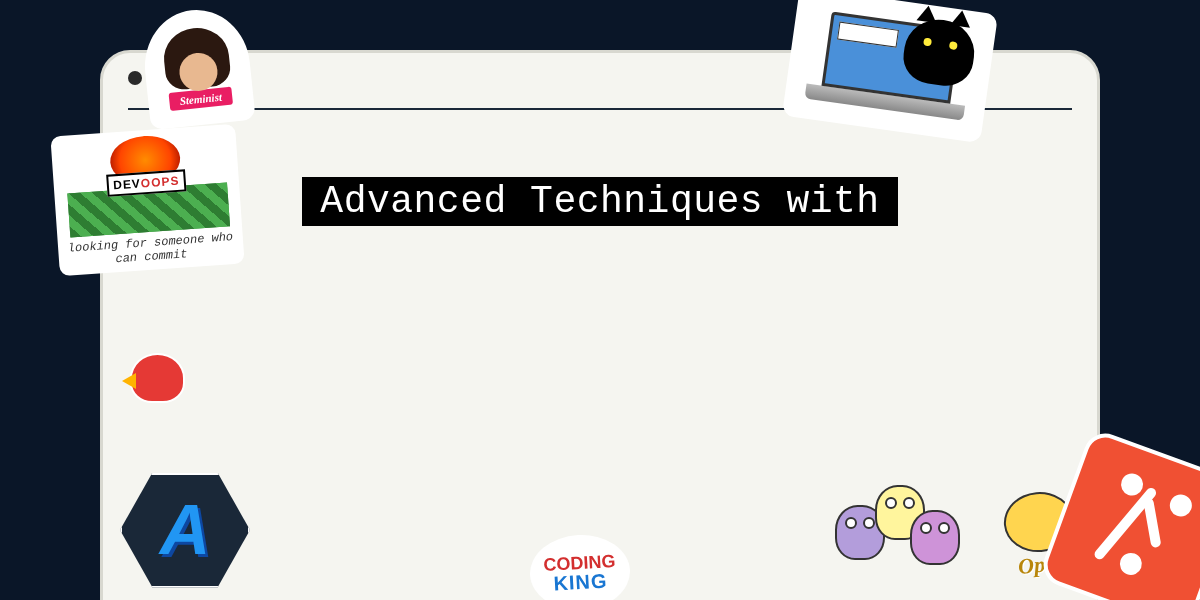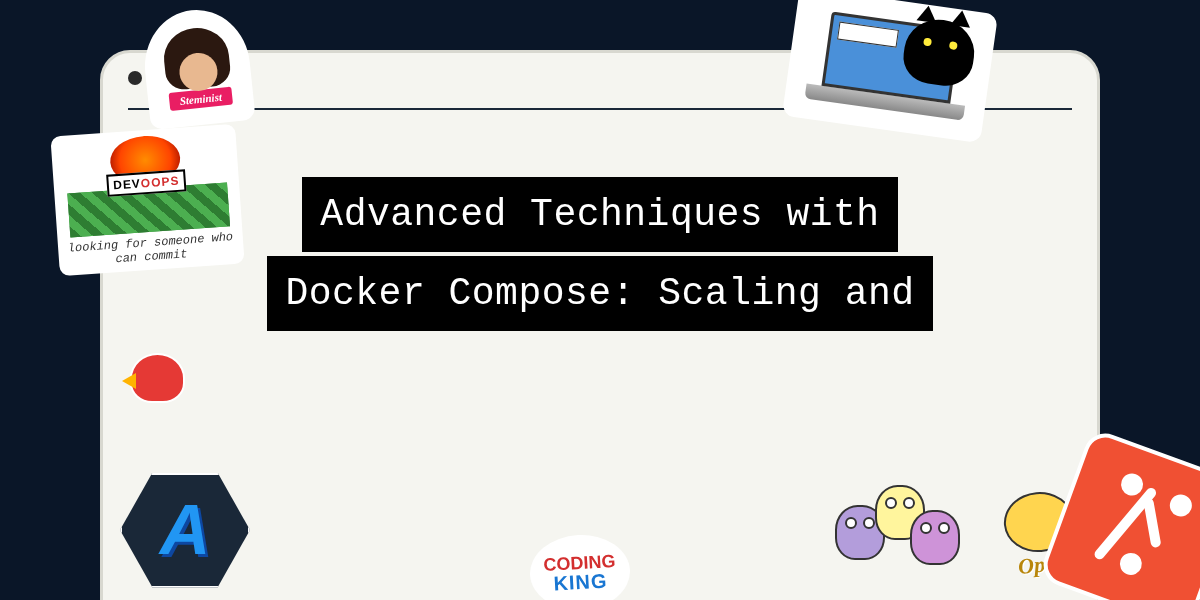--- a/index.html
+++ b/index.html
@@ -44,21 +44,21 @@
     left: 0;
     right: 0;
     text-align: center;
   }
   .title-line {
     display: inline-block;
     background: #000;
     color: #fff;
     font-size: 38px;
     font-family: 'Courier New', monospace;
-    padding: 16px 18px;
+    padding: 3px 18px;
     margin: 2px 0;
     letter-spacing: 0.5px;
   }
   .sticker {
     position: absolute;
     border-radius: 10px;
     display: flex;
     align-items: center;
     justify-content: center;
     font-family: Arial, sans-serif;
@@ -327,21 +327,21 @@
 </head>
 <body>
 
 <div class="laptop-frame">
   <div class="webcam"></div>
   <div class="hr-line"></div>
 </div>
 
 <div class="title-container">
   <span class="title-line">Advanced Techniques with</span><br>
-  <span class="title-line">Docker Compose: Scaling and</span><br>
+  <br>
 </div>
 
 <div class="sticker sticker-steminist">
   <div class="steminist-hair">
     <div class="steminist-face"></div>
   </div>
   <div class="steminist-ribbon">Steminist</div>
 </div>
 
 <div class="sticker sticker-devoops">

